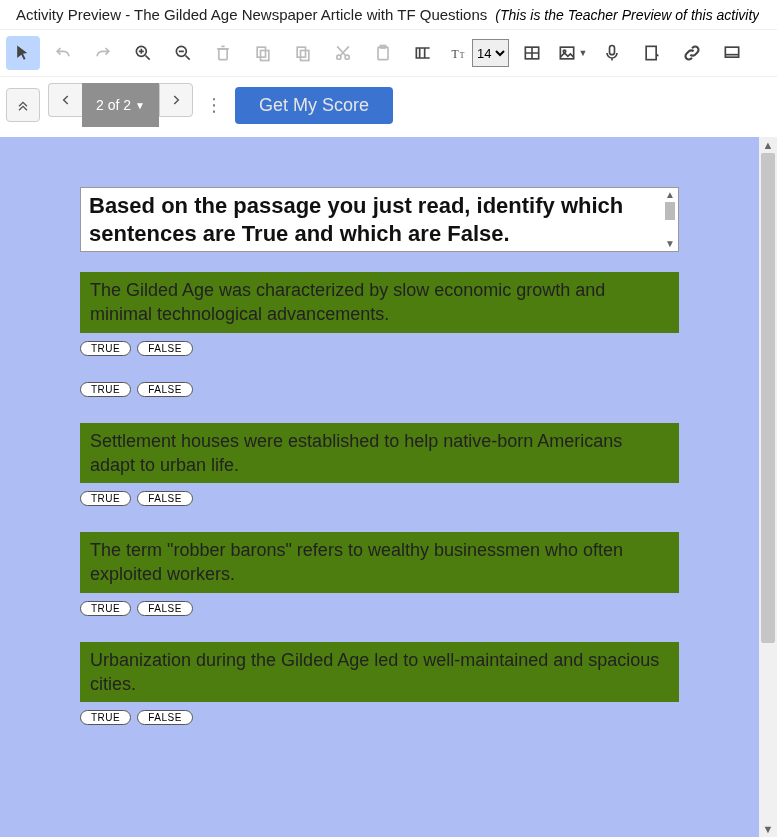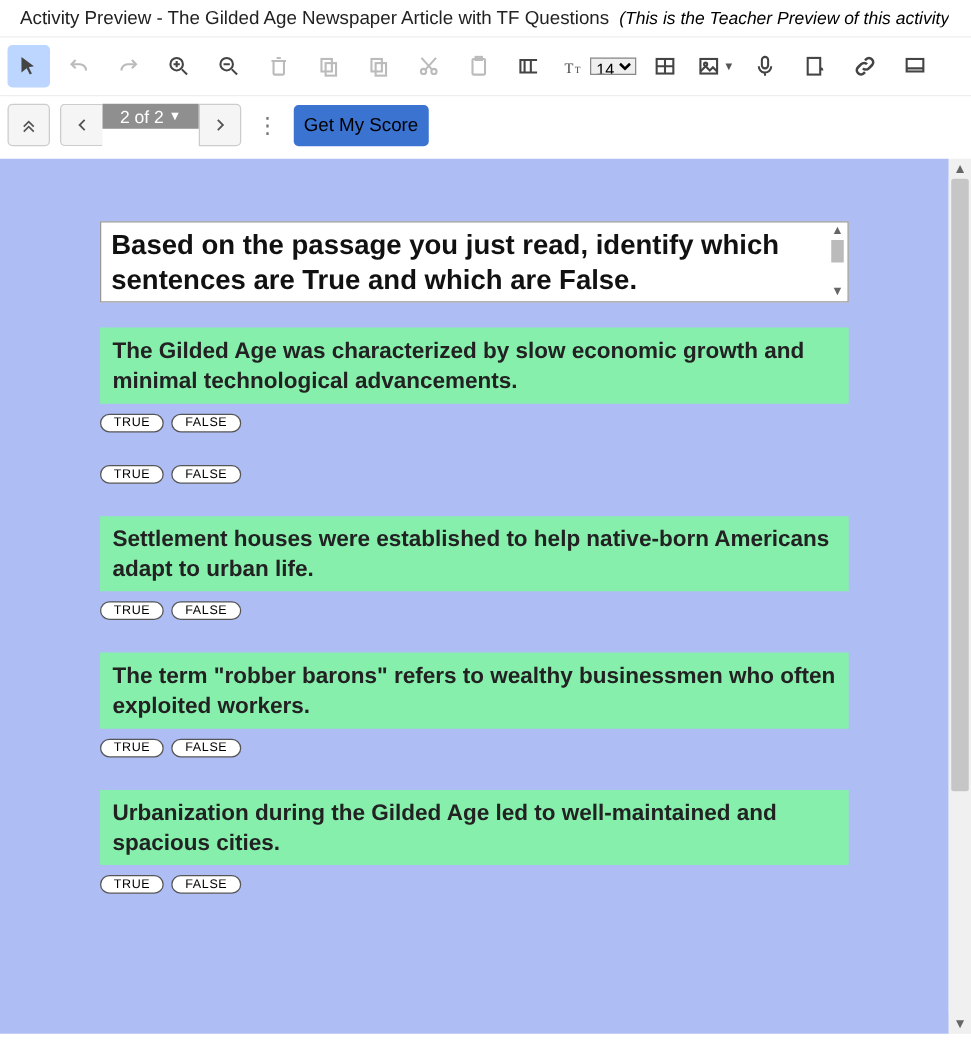--- a/index.html
+++ b/index.html
@@ -9,50 +9,50 @@
   .titlebar { padding: 6px 16px; font-size: 15px; display: flex; gap: 8px; align-items: baseline; border-bottom: 1px solid #eee; }
   .titlebar .main { color: #222; }
   .titlebar .sub { color: #000000; font-style: italic; font-size: 14px; white-space: nowrap; overflow: hidden; }
 
   .toolbar1 { display: flex; gap: 6px; padding: 6px 6px; align-items: center; border-bottom: 1px solid #eee; }
   .tbtn { width: 34px; height: 34px; display: inline-flex; align-items: center; justify-content: center; border-radius: 4px; color: #444; }
   .tbtn.active { background: #bcd6ff; }
   .tbtn.dim { color: #bbb; }
   .tbtn svg { width: 20px; height: 20px; }
   .fsgroup { display: flex; align-items: center; }
-  .fsgroup select { font-size: 13px; height: 14px; border: 1px solid #888; }
+  .fsgroup select { font-size: 13px; height: 28px; border: 1px solid #888; }
 
   .toolbar2 { display: flex; gap: 8px; padding: 6px 6px 10px 6px; align-items: center; }
   .navbtn { width: 34px; height: 34px; display: inline-flex; align-items: center; justify-content: center; border: 1px solid #ccc; border-radius: 4px; background: #f5f5f5; color: #555; }
   .navgroup { display: flex; }
   .navgroup .navbtn { border-radius: 0; border-right: none; }
   .navgroup .navbtn:first-child { border-top-left-radius: 4px; border-bottom-left-radius: 4px; }
   .navgroup .navbtn:last-child { border-top-right-radius: 4px; border-bottom-right-radius: 4px; border-right: 1px solid #ccc; }
-  .pagecount { background: #8f8f8f; color: #fff; padding: 0 14px; height: 20px; display: inline-flex; align-items: center; border: none; font-size: 14px; gap: 4px; }
+  .pagecount { background: #8f8f8f; color: #fff; padding: 0 14px; height: 44px; display: inline-flex; align-items: center; border: none; font-size: 14px; gap: 4px; }
   .pagecount .caret { font-size: 10px; }
   .menu-dots { color: #777; font-size: 18px; padding: 0 4px; }
-  .score-btn { background: #3b73d1; color: #000000; border: none; border-radius: 4px; padding: 8px 8px; font-size: 15px; }
+  .score-btn { background: #3b73d1; color: #e5e5e5; border: none; border-radius: 4px; padding: 8px 24px; font-size: 18px; }
 
   .canvas-wrap { position: relative; height: 700px; display: flex; }
   .scroll-col { width: 18px; background: #f0f0f0; display: flex; flex-direction: column; align-items: center; }
   .scroll-col .arrow { font-size: 11px; color: #666; height: 16px; display: flex; align-items: center; justify-content: center; width: 100%; }
   .scroll-col .track { flex: 1; background: #f0f0f0; position: relative; width: 100%; }
   .scroll-col .thumb { position: absolute; top: 0; left: 2px; right: 2px; height: 490px; background: #c6c6c6; border-radius: 2px; }
 
   .canvas { flex: 1; background: #aebef5; padding: 50px 80px 36px 80px; overflow: hidden; }
 
   .qhead { background: #fff; border: 1px solid #999; position: relative; padding: 4px 30px 4px 8px; margin-bottom: 20px; }
   .qhead .txt { font-weight: 800; font-size: 22px; color: #111; line-height: 1.25; }
   .qhead .tinyscroll { position: absolute; right: 0; top: 0; bottom: 0; width: 16px; display: flex; flex-direction: column; justify-content: space-between; align-items: center; padding: 2px 0; }
   .qhead .tinyscroll .up, .qhead .tinyscroll .down { font-size: 10px; color: #666; line-height: 1; }
   .qhead .tinyscroll .thumb { width: 10px; height: 18px; background: #bbb; margin-top: 2px; }
   .qhead .tinyscroll .spacer { flex: 1; }
 
   .qblock { margin-bottom: 26px; }
-  .qtext { background: #86efac; padding: 6px 10px; font-size: 18px; color: #222; line-height: 1.35; font-weight: bold; }
+  .qtext { background: #4d7c0f; padding: 6px 10px; font-size: 18px; color: #222; line-height: 1.35; }
   .choices { margin-top: 8px; display: flex; gap: 6px; }
   .choice { background: #fff; border: 1px solid #555; border-radius: 10px; padding: 1px 10px; font-size: 10px; letter-spacing: 0.5px; }
 </style>
 </head>
 <body>
 
 <div class="titlebar">
   <span class="main">Activity Preview - The Gilded Age Newspaper Article with TF Questions</span>
   <span class="sub">(This is the Teacher Preview of this activity</span>
 </div>

